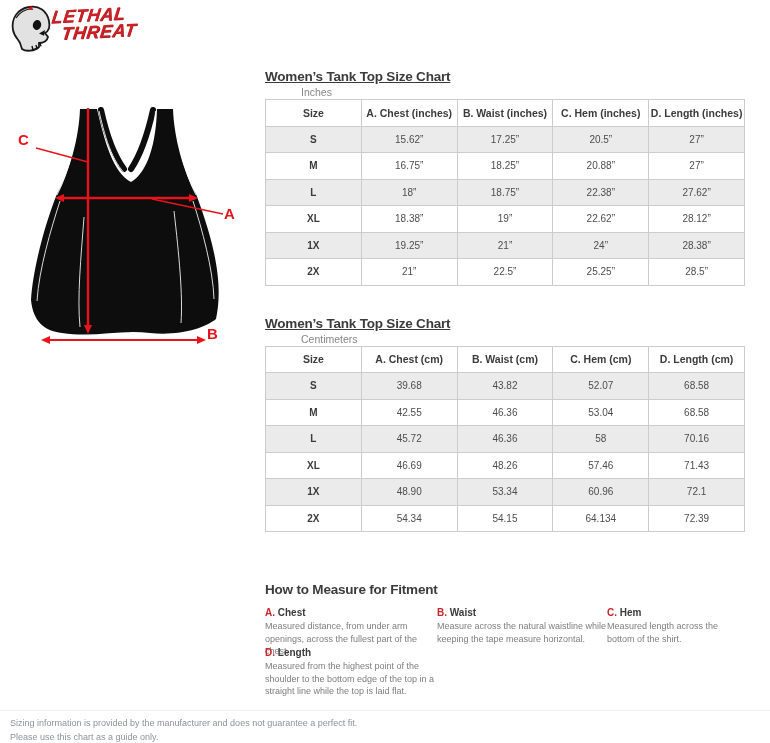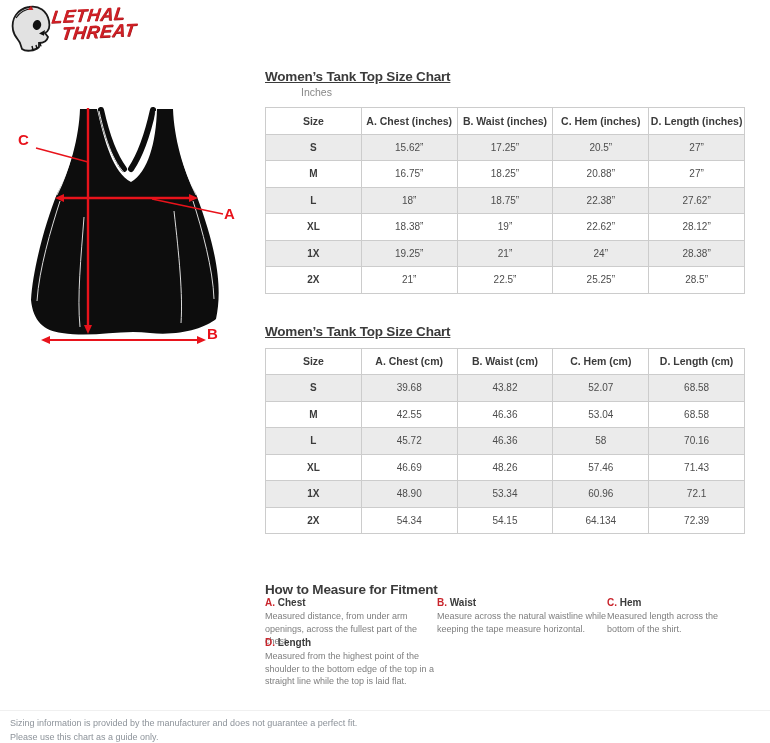--- a/index.html
+++ b/index.html
@@ -21,32 +21,32 @@
   .letter-b { left:207px; top:230px; }
   .letter-c { left:18px; top:36px; }
 
   
   .content { position:absolute; left:265px; top:0; width:480px; }
   .chart-title { font-size:13.5px; font-weight:bold; letter-spacing:-.2px; color:#3b3b3b;text-decoration:underline; }
   .chart-subtitle { font-size:10.5px; color:#878787; margin-top:2px;margin-left:36px; }
   .t1-title { margin-top:69px; }
   .t2-title { margin-top:30px; }
 
-  table { width:100%; border-collapse:collapse; table-layout:fixed; margin-top:9px; }
+  table { width:100%; border-collapse:collapse; table-layout:fixed; margin-top:1px; }
   th, td { border:1px solid #ccc; height:26.5px; text-align:center; vertical-align:middle;
            font-size:10px; color:#4d4d4d; font-weight:normal; }
   thead th { font-weight:bold; color:#3b3b3b; font-size:10.5px; background:#fff; }
   tbody th { font-weight:bold; color:#3b3b3b; }
   tbody tr:nth-child(odd) { background:#ebebeb; }
   tbody tr:nth-child(even) { background:#fff; }
 
   
   .measure-section { position:absolute; left:265px; top:582px; width:480px; }
   .measure-title { font-size:13.5px; font-weight:bold; letter-spacing:-.2px; }
-  .measure-items { position:relative; height:110px; }
+  .measure-items { position:relative; margin-top:10px; height:110px; }
   .measure-item { position:absolute; }
   .mi-a { left:0; top:0; width:162px; }
   .mi-b { left:172px; top:0; width:170px; }
   .mi-c { left:342px; top:0; width:140px; }
   .mi-d { left:0; top:40px; width:172px; }
   .mi-head { font-size:10px; font-weight:bold; color:#3b3b3b; }
   .mi-letter { color:#c9252c; }
   .mi-desc { font-size:9px; color:#7e7e7e; line-height:1.4; margin-top:2px; }
 
   
@@ -173,20 +173,21 @@
           <th>2X</th>
           <td>21”</td>
           <td>22.5”</td>
           <td>25.25”</td>
           <td>28.5”</td>
         </tr>
       </tbody>
     </table>
 
   <div class="chart-title t2-title">Women’s Tank Top Size Chart</div>
+  <div class="chart-subtitle">Centimeters</div>
   <table>
       <thead>
         <tr>
           <th>Size</th>
           <th>A. Chest (cm)</th>
           <th>B. Waist (cm)</th>
           <th>C. Hem (cm)</th>
           <th>D. Length (cm)</th>
         </tr>
       </thead>

